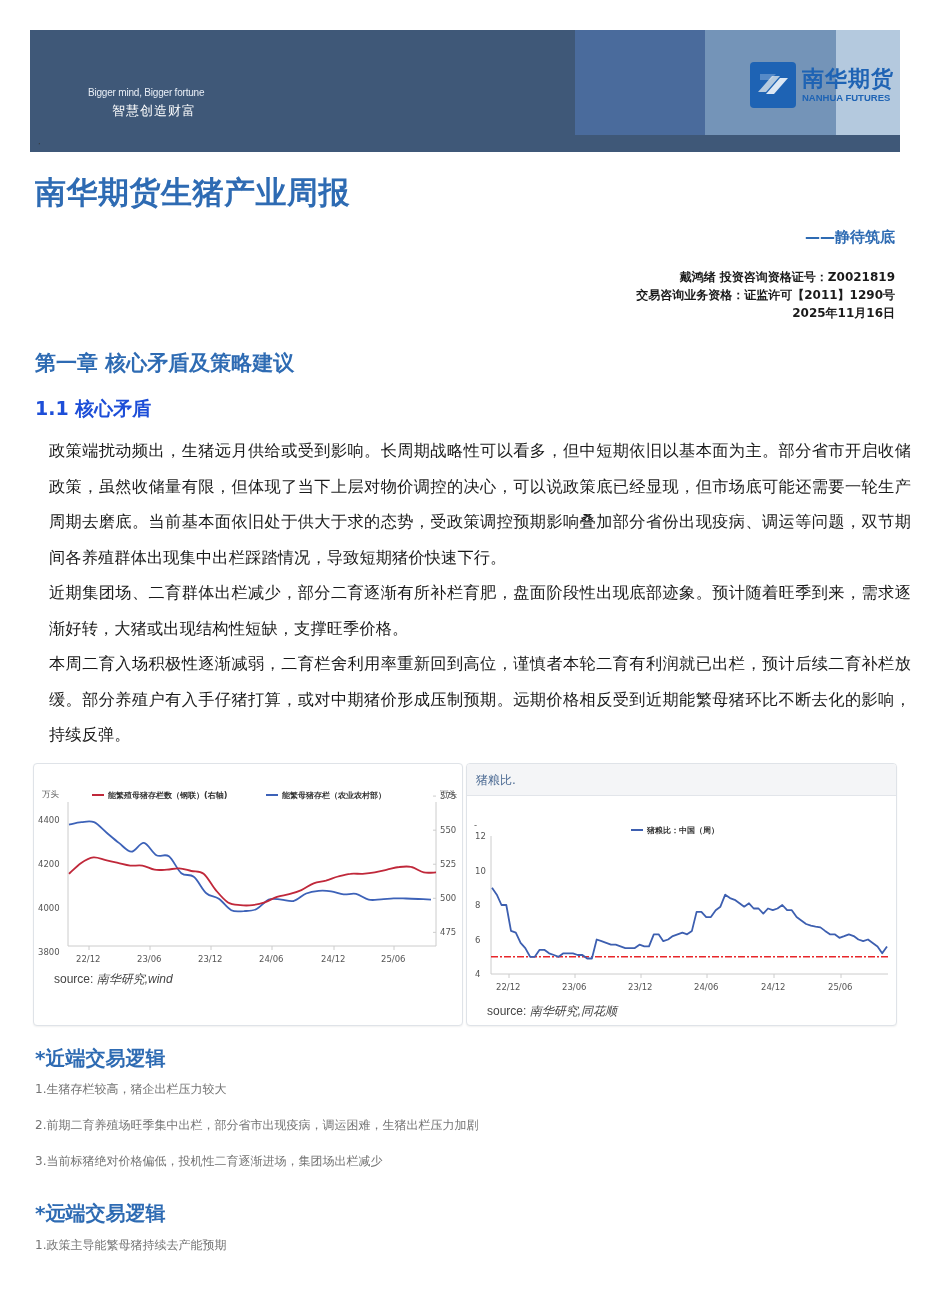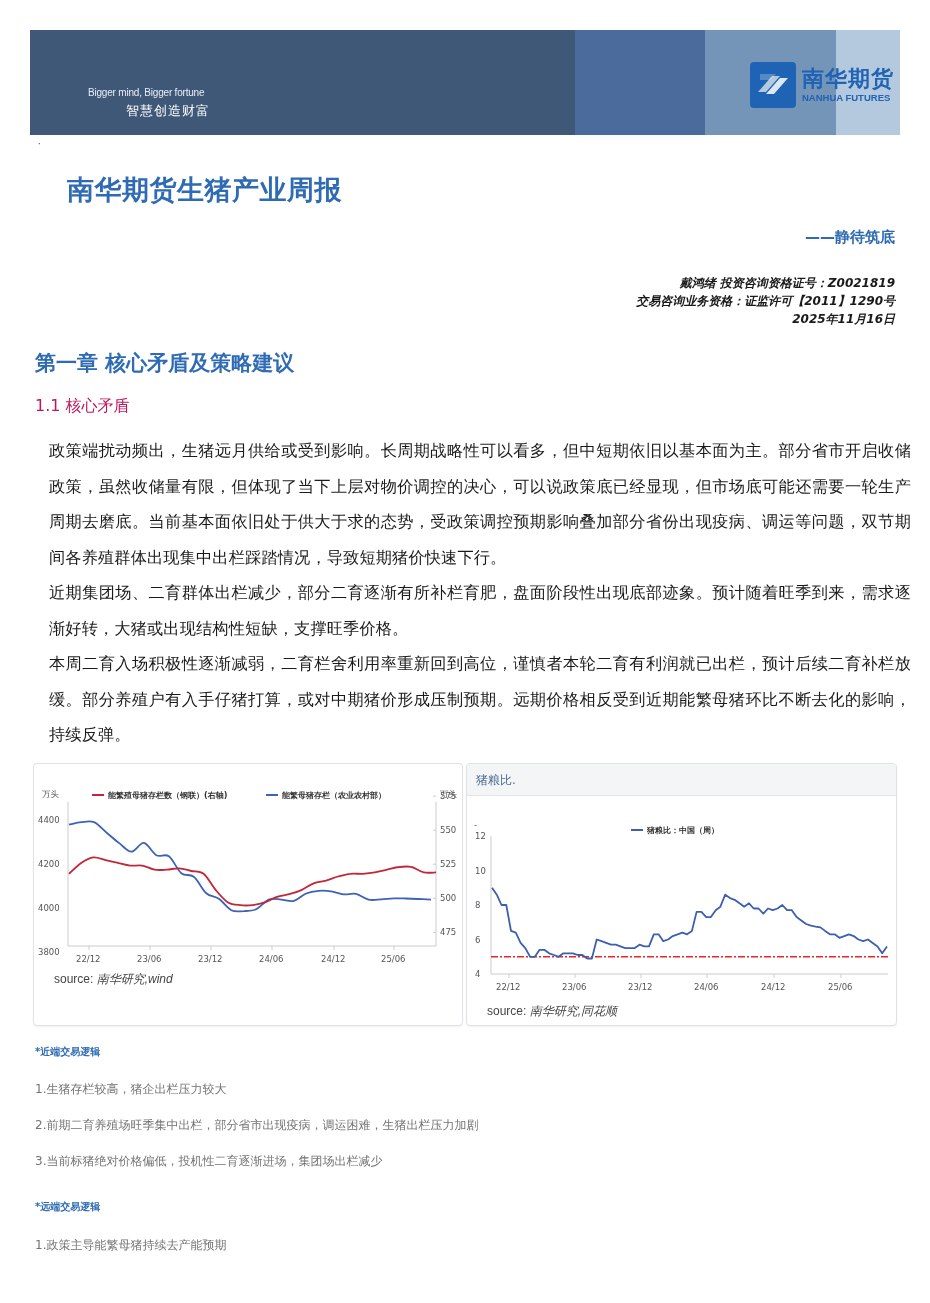--- a/index.html
+++ b/index.html
@@ -1,56 +1,56 @@
 <!DOCTYPE html>
 <html><head>
 <meta charset="utf-8">
 <style>
   * { box-sizing: border-box; margin: 0; padding: 0; }
   html, body { width: 930px; height: 1303px; background: #ffffff; overflow: hidden; }
   body { position: relative; font-family: "DejaVu Sans", "Liberation Sans", sans-serif; color: #1a1a1a; }
 
-  .banner { position: absolute; left: 30px; top: 30px; width: 870px; height: 105px; background: #3f5878; }
+  .banner { position: absolute; left: 30px; top: 30px; width: 870px; height: 122px; background: #3f5878; }
   .banner .band1 { position: absolute; left: 545px; top: 0; width: 130px; height: 105px; background: #4a6b9c; }
   .banner .band2 { position: absolute; left: 675px; top: 0; width: 131px; height: 105px; background: #7494b8; }
   .banner .band3 { position: absolute; left: 806px; top: 0; width: 64px; height: 105px; background: #b4c9de; }
   .banner .slogan-en { position: absolute; left: 58px; top: 57px; font-size: 10px; color: #e8eef6; font-family: "Liberation Sans", sans-serif; letter-spacing: -0.2px; }
-  .banner .slogan-cn { position: absolute; left: 96px; top: 72px; font-size: 13px; color: #ffffff; letter-spacing: 1px; }
+  .banner .slogan-cn { position: absolute; left: 82px; top: 72px; font-size: 13px; color: #ffffff; letter-spacing: 1px; }
   .logo { position: absolute; left: 697px; top: 32px; height: 46px; display: flex; align-items: center; margin-left: 23px; }
   .logo-mark { width: 46px; height: 46px; background: #1e63b4; border-radius: 4px; position: relative; overflow: hidden; }
   .logo-mark svg { position: absolute; left: 0; top: 0; }
   .logo-text { margin-left: 6px; display: flex; flex-direction: column; }
   .logo-cn { font-size: 22px; font-weight: bold; color: #1e63b4; letter-spacing: 1px; line-height: 26px; }
   .logo-en { font-size: 9.5px; font-weight: bold; color: #1e63b4; font-family: "Liberation Sans", sans-serif; line-height: 12px; }
 
   .dot { position: absolute; left: 38px; top: 140px; font-size: 8px; color: #333; }
 
-  .doc-title { position: absolute; left: 35px; top: 172px; font-size: 27px; font-weight: bold; color: #2e6bb3; letter-spacing: 0.5px; margin-left: 32px; }
+  .doc-title { position: absolute; left: 35px; top: 172px; font-size: 31px; font-weight: bold; color: #2e6bb3; letter-spacing: 0.5px; }
   .doc-subtitle { position: absolute; right: 35px; top: 228px; font-size: 15px; font-weight: bold; color: #2e6bb3; }
-  .author-block { position: absolute; right: 35px; top: 274px; text-align: right; font-size: 12px; font-weight: bold; line-height: 18px; color: #1a1a1a; font-style: italic; }
+  .author-block { position: absolute; right: 35px; top: 268px; text-align: right; font-size: 12px; font-weight: bold; line-height: 18px; color: #1a1a1a; }
 
   .chapter { position: absolute; left: 35px; top: 349px; font-size: 21px; font-weight: bold; color: #2e6bb3; }
-  .section { position: absolute; left: 35px; top: 396px; font-size: 16px; font-weight: normal; color: #be185d; }
+  .section { position: absolute; left: 35px; top: 396px; font-size: 19px; font-weight: bold; color: #1d4ed8; }
 
   .body-text { position: absolute; left: 49px; width: 862px; font-size: 16.2px; line-height: 35.5px; color: #1a1a1a; text-align: justify; text-align-last: left; letter-spacing: 0.15px; }
   .p1 { top: 433px; }
   .p2 { top: 575px; }
   .p3 { top: 646px; }
 
   .charts { position: absolute; left: 33px; top: 763px; width: 864px; height: 263px; }
   .chart-card { position: absolute; top: 0; height: 263px; background: #ffffff; border: 1px solid #dfe3e8; border-radius: 4px; box-shadow: 0 1px 2px rgba(0,0,0,0.06); overflow: hidden; }
   .card-left { left: 0; width: 430px; }
   .card-right { left: 433px; width: 431px; }
   .card-header { height: 32px; background: #f4f5f7; border-bottom: 1px solid #e2e5ea; padding-left: 9px; font-size: 12px; line-height: 32px; color: #4b6a93; }
   .card-body { position: relative; height: 230px; }
   .card-body svg { position: absolute; left: 0; top: 0; }
   .source { position: absolute; left: 20px; bottom: 6px; font-size: 12px; color: #444; font-family: "Liberation Sans", sans-serif; }
   .source i { font-style: italic; }
 
-  .logic-head { position: absolute; left: 35px; font-size: 10px; font-weight: bold; color: #2e6bb3; }
+  .logic-head { position: absolute; left: 35px; font-size: 20px; font-weight: bold; color: #2e6bb3; }
   .lh1 { top: 1045px; }
   .lh2 { top: 1200px; }
   .logic-item { position: absolute; left: 35px; font-size: 12px; color: #737373; }
   .li1 { top: 1081px; }
   .li2 { top: 1117px; }
   .li3 { top: 1153px; }
   .li4 { top: 1237px; }
 </style>
 </head>
 <body>

